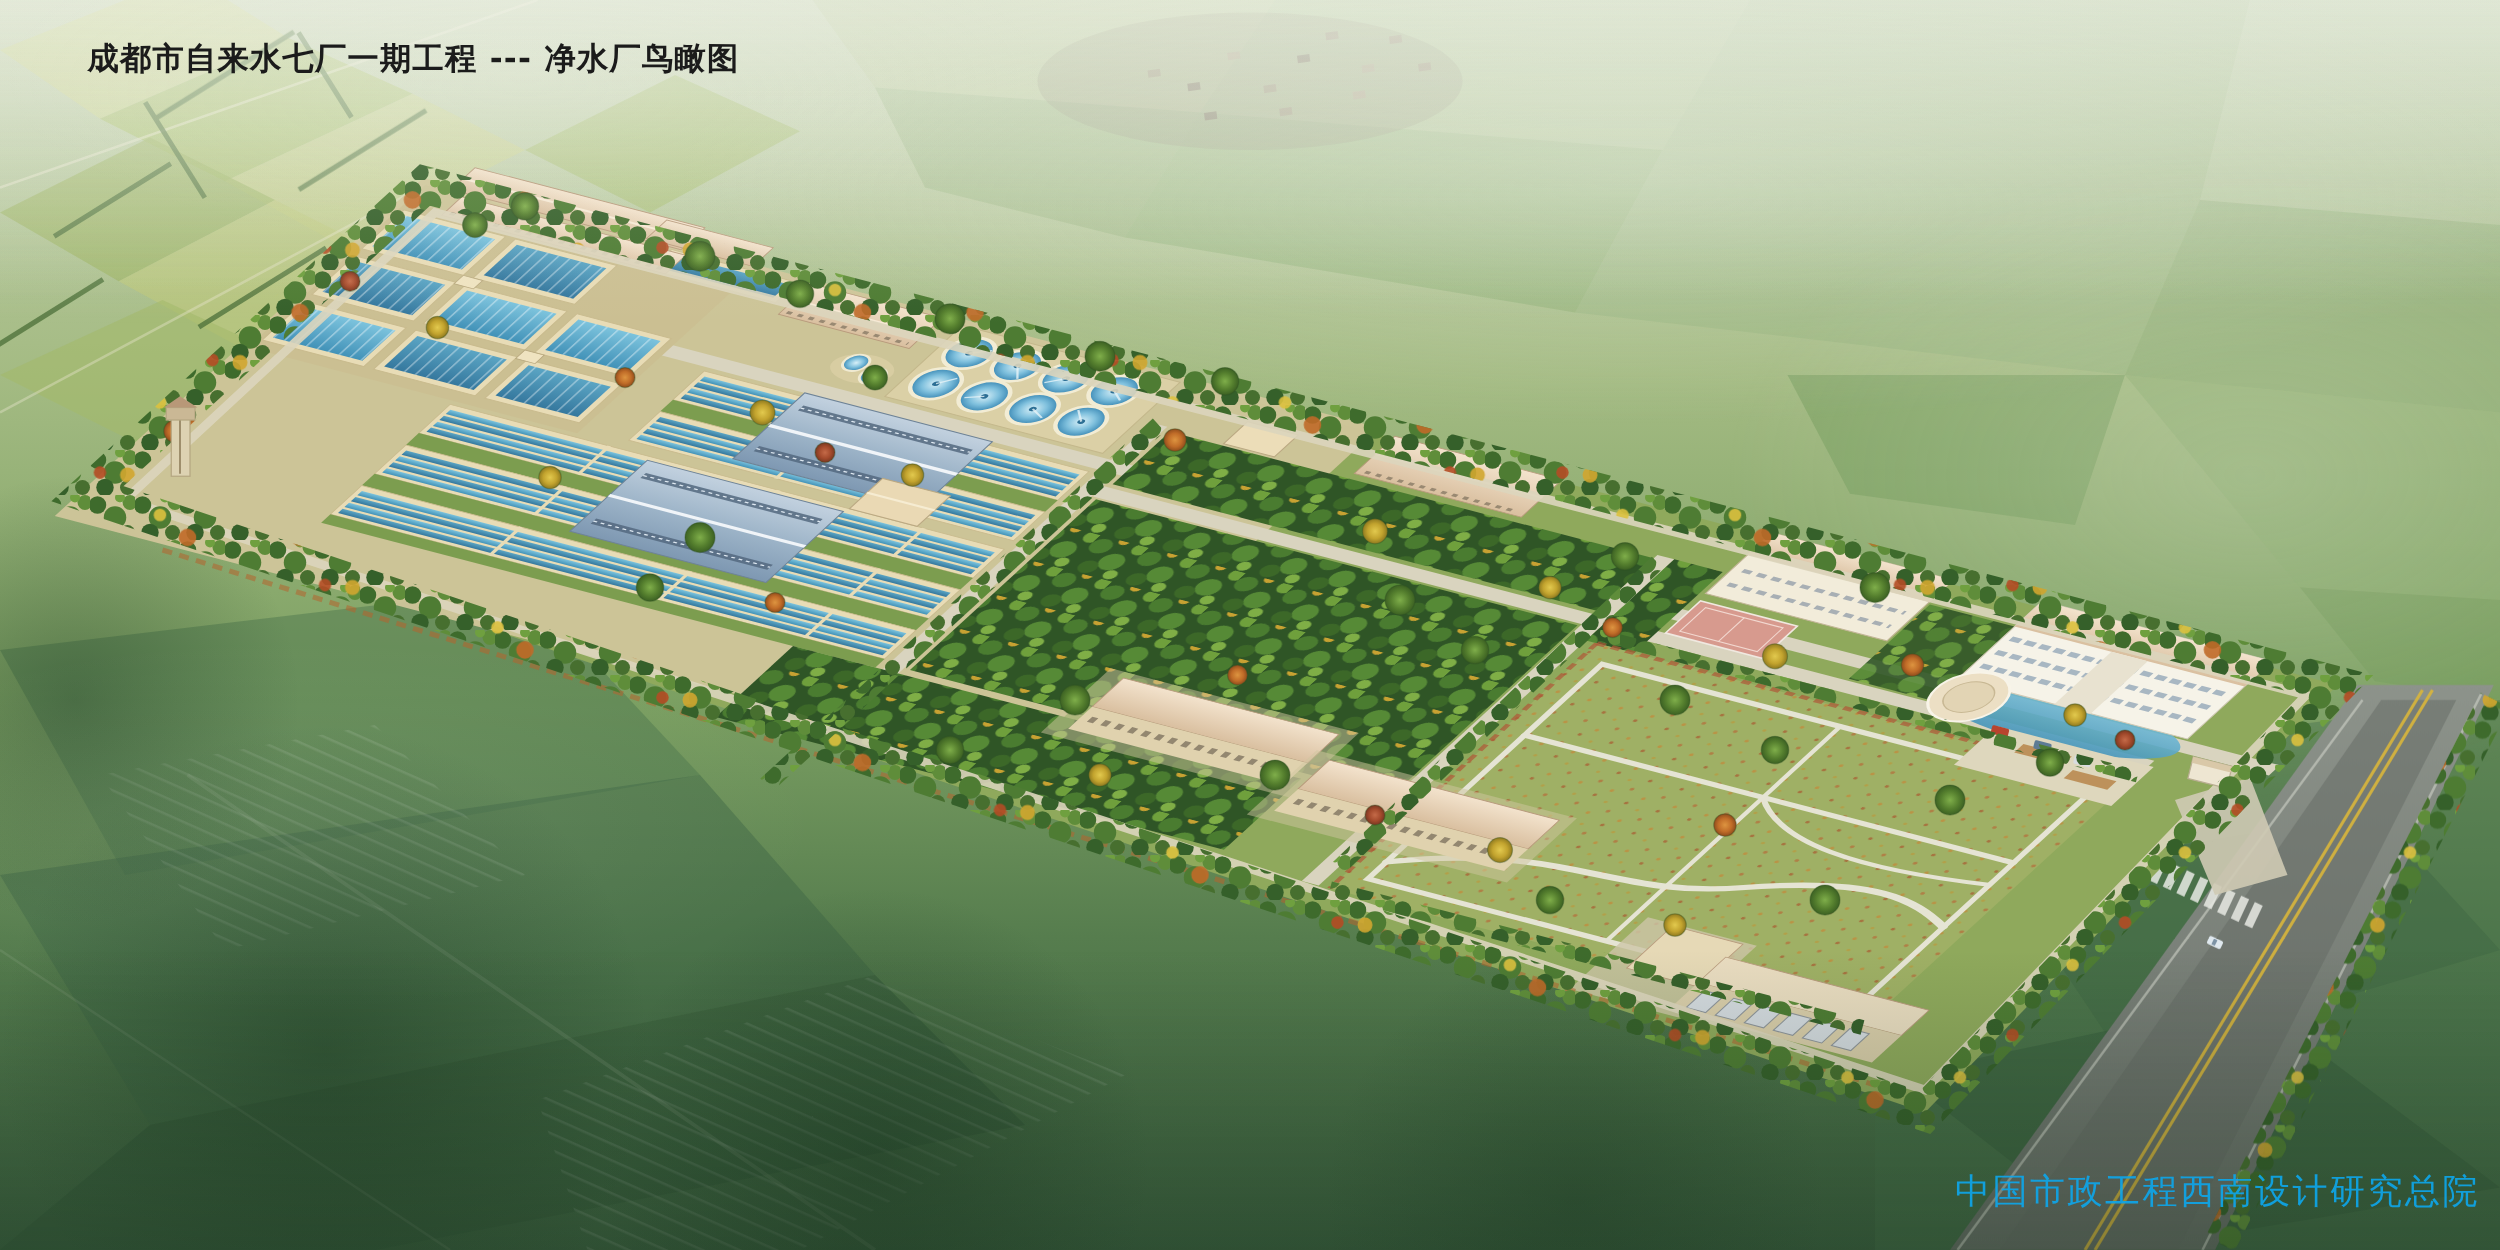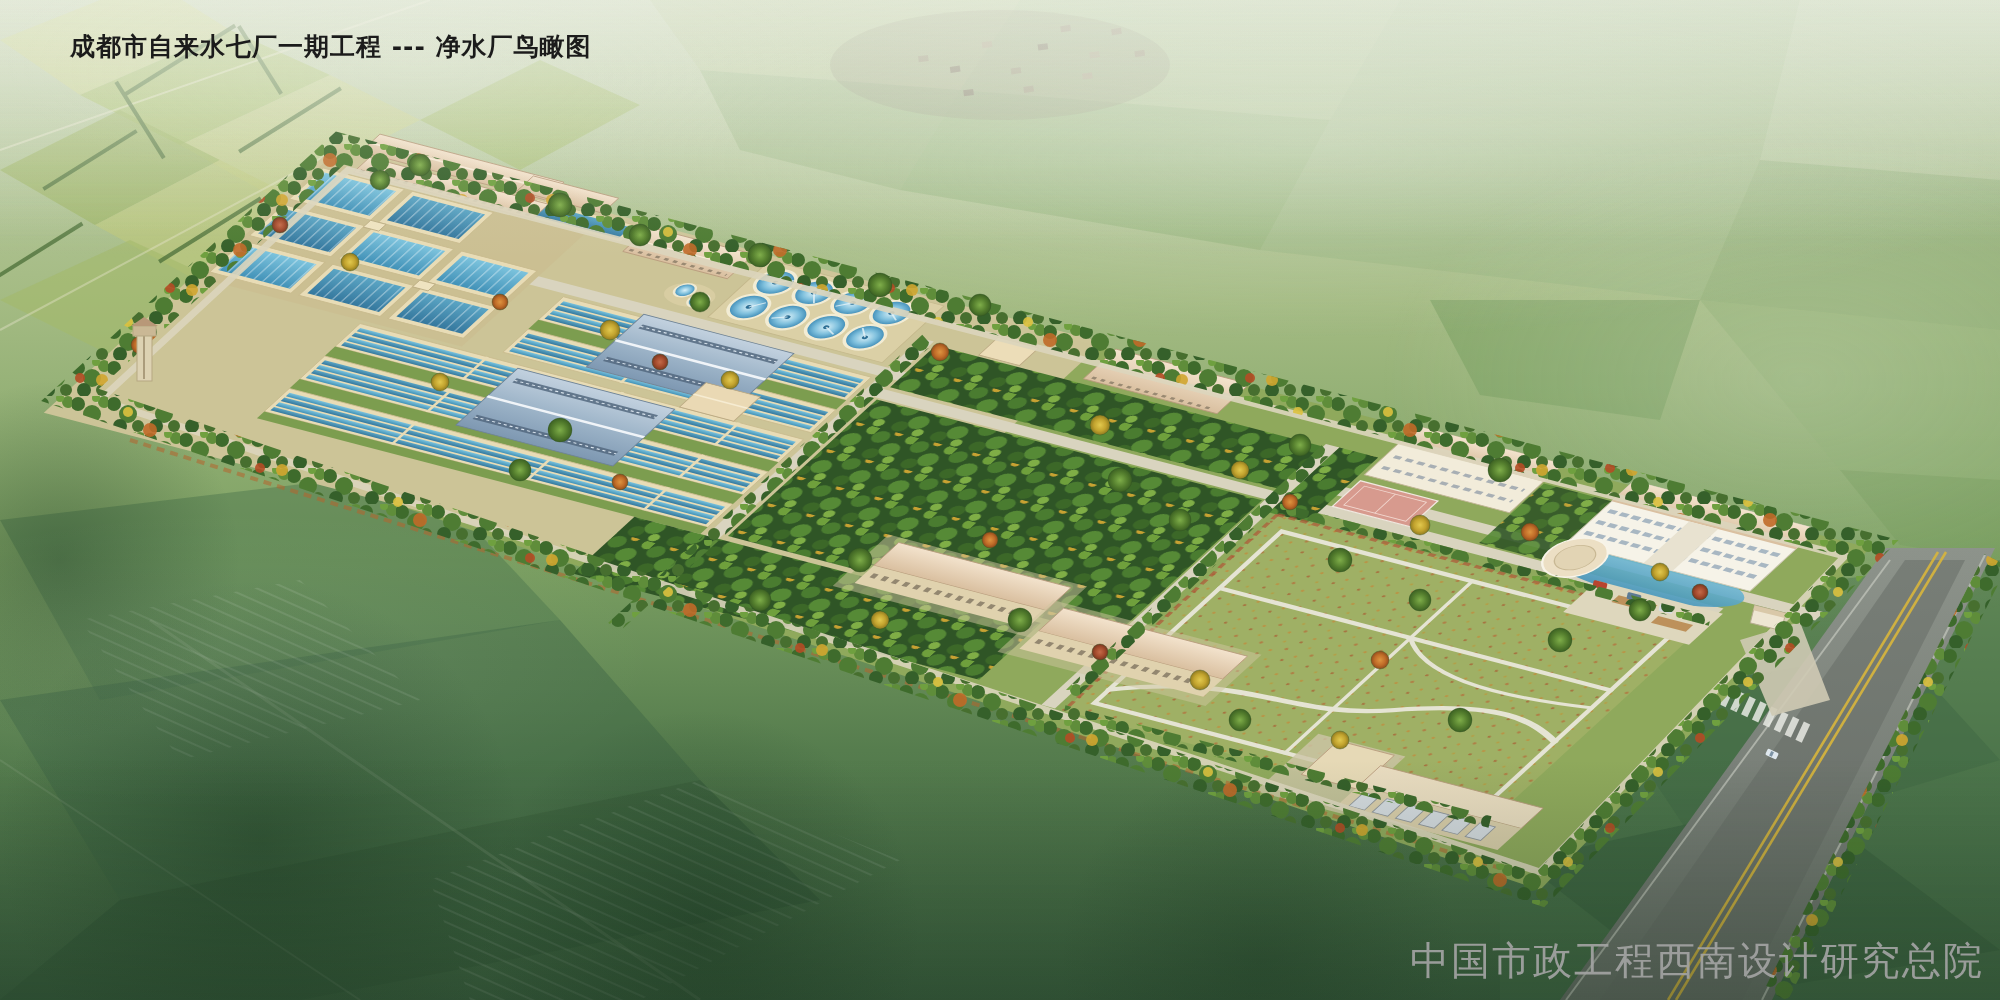--- a/index.html
+++ b/index.html
@@ -1,22 +1,22 @@
 <!DOCTYPE html>
 <html><head>
 <meta charset="utf-8">
 <style>
   html,body{margin:0;padding:0;background:#222;}
   .stage{position:relative;width:2000px;height:1000px;overflow:hidden;
          font-family:"DejaVu Sans","Liberation Sans",sans-serif;}
   .stage svg{position:absolute;left:0;top:0;}
   .title{position:absolute;left:70px;top:30px;font-size:25px;font-weight:600;
          letter-spacing:1px;color:#1b1b1b;white-space:nowrap;}
-  .credit{position:absolute;right:16px;top:934px;font-size:39px;font-weight:500;
-          letter-spacing:2px;color:#a3a3a3;opacity:.92;white-space:nowrap;margin-left:24px;}
+  .credit{position:absolute;right:16px;top:934px;font-size:28px;font-weight:500;
+          letter-spacing:2px;color:#0ea5e9;opacity:.92;white-space:nowrap;margin-left:24px;}
 </style>
 </head>
 <body>
 
 <div class="stage">
 <svg width="2000" height="1000" viewBox="0 0 2000 1000">
 <defs>
   <linearGradient id="bg" x1="0" y1="0" x2="0" y2="1">
     <stop offset="0" stop-color="#c6d2b2"></stop>
           <stop offset=".3" stop-color="#a4bb83"></stop>

